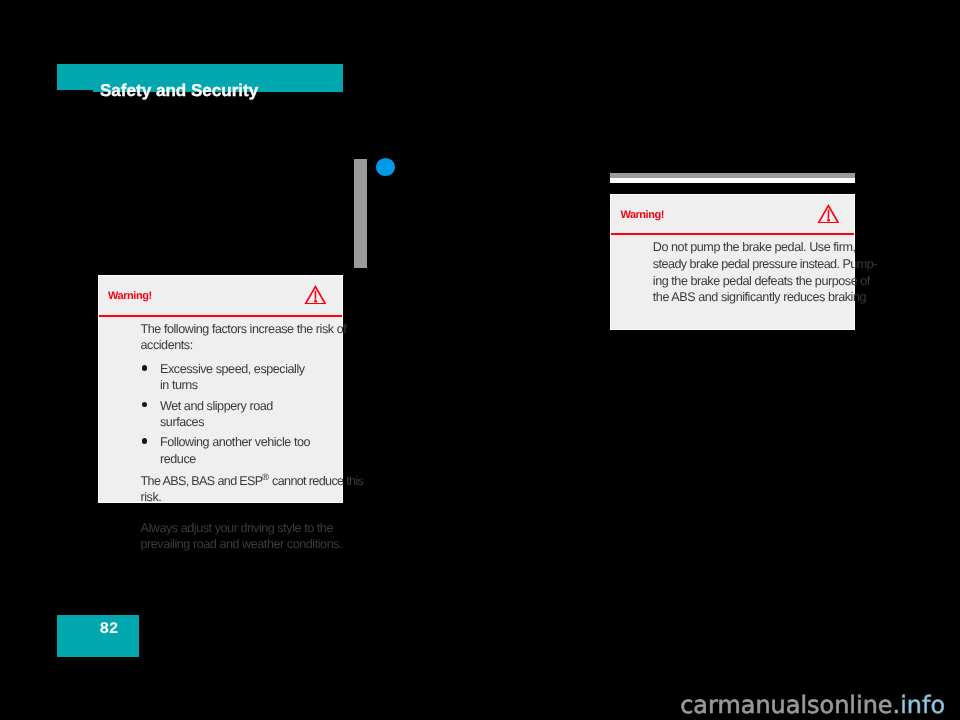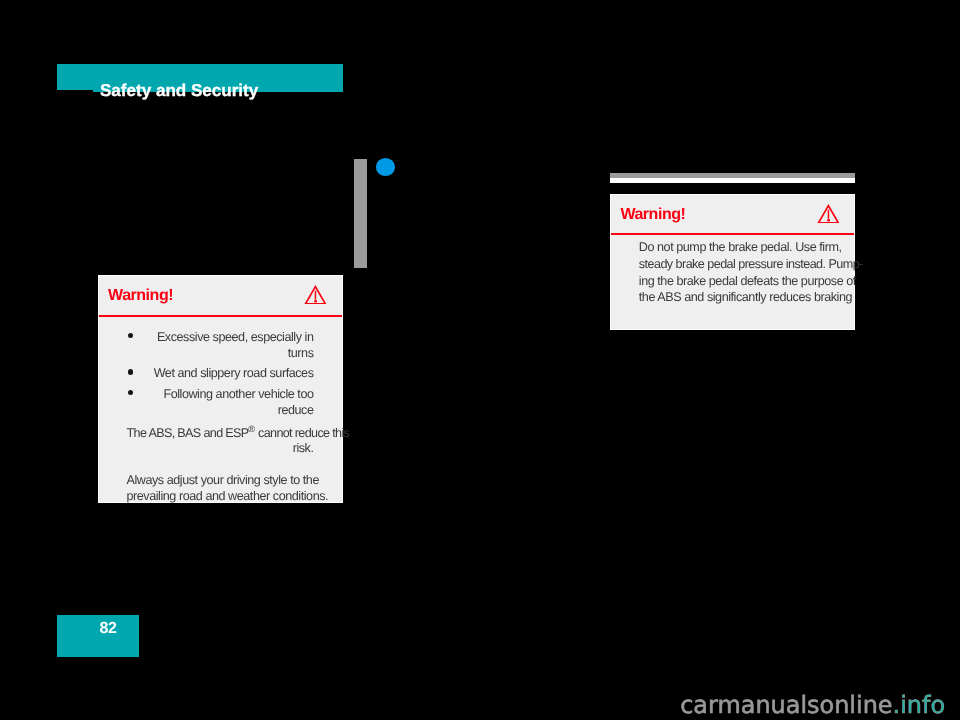--- a/index.html
+++ b/index.html
@@ -14,39 +14,39 @@
   .chapter-tab{position:absolute;left:57.2px;top:63.75px;width:285.4px;height:28px;
     background:#00a7ae;}
   .chapter-tab .notch{position:absolute;left:0;bottom:0;width:35.8px;height:1.5px;background:#000;}
   .chapter-tab .label{position:absolute;left:42.8px;top:6.4px;height:41px;line-height:41px;
     font-size:17.1px;font-weight:bold;color:#ffffff;letter-spacing:-0.02px;white-space:nowrap;
     -webkit-text-stroke:0.32px #ffffff;}
 
   
   .page-tab{position:absolute;left:56.9px;top:614.9px;width:81.9px;height:42.3px;background:#00a7ae;}
   .page-tab .num{position:absolute;left:42.5px;top:-1.5px;height:32px;line-height:32px;
-    font-family:Liberation Sans, sans-serif;font-size:16px;font-weight:bold;color:#ffffff;
+    font-family:Liberation Mono, monospace;font-size:16px;font-weight:bold;color:#ffffff;
     letter-spacing:-0.3px;}
 
   
   .grey-bar{position:absolute;left:353.8px;top:158.9px;width:12.9px;height:109.5px;background:#9b9b9b;}
   .blue-dot{position:absolute;left:376.1px;top:158px;width:19.4px;height:17.6px;border-radius:50%;
     background:#0099e5;}
   .grey-divider{position:absolute;left:610px;top:172.9px;width:244.6px;height:10.1px;}
   .grey-divider .gd-top{position:absolute;left:0;top:0;width:100%;height:5.2px;background:#9b9b9b;}
   .grey-divider .gd-bot{position:absolute;left:0;top:5.2px;width:100%;height:4.5px;background:#ffffff;}
 
   
   .warn{position:absolute;background:#efeff0;border:1px solid #ffffff;box-sizing:border-box;}
   .warn .head{position:relative;height:41px;}
-  .warn .wtitle{position:absolute;left:9.6px;top:13.1px;font-size:16px;font-weight:bold;
+  .warn .wtitle{position:absolute;left:9.6px;top:13.1px;font-size:11px;font-weight:bold;
     color:#fb0112;letter-spacing:-0.47px;line-height:14px;}
   .warn .tri{position:absolute;left:205.8px;top:8.8px;width:22.8px;height:19.7px;line-height:0;}
   .warn .rule{position:absolute;left:0;right:0;top:38.8px;height:2.1px;background:#fb0112;}
-  .warn .body{position:absolute;left:0;right:0;top:45.4px;padding:0 28px;text-align:right;}
+  .warn .body{position:absolute;left:14px;right:0;top:45.4px;padding:0 28px;}
 
   .ln{display:block;white-space:nowrap;}
   .ptext{font-size:12.6px;line-height:16.2px;color:#3b3b3b;letter-spacing:-0.45px;margin:0;}
   .ptext + .ptext{margin-top:15px;}
   .blist{margin:7.7px 0 0 0;padding:0;list-style:none;overflow:hidden;}
   .blist li:last-child{margin-bottom:2.3px;}
   .blist li{position:relative;padding-left:19.5px;font-size:12.6px;line-height:16.2px;
     color:#3b3b3b;letter-spacing:-0.45px;margin-bottom:4.2px;}
   .blist li .bul{position:absolute;left:1.2px;top:4px;width:5.4px;height:5.4px;
     border-radius:50%;background:#161616;font-size:0;line-height:0;}
@@ -57,21 +57,21 @@
   .warn2 .ptext{line-height:16.6px;}
   .warn2 .body{top:44.7px;}
   .warn2 .rule{top:38.2px;}
   .warn1{left:97.5px;top:274.8px;width:245px;height:227.8px;}
   .warn2{left:609.8px;top:193.8px;width:244.9px;height:136.6px;}
 
   
   .watermark{position:absolute;left:680.2px;top:692.7px;font-family:"DejaVu Sans",sans-serif;
     font-size:23.95px;line-height:24px;color:#999999;white-space:nowrap;
     -webkit-text-stroke:0.6px #999999;}
-  .watermark .dot-info{color:#14b8a6;}
+  .watermark .dot-info{color:#7dd3fc;}
 </style>
 </head>
 <body>
 
 <div class="page">
 
   <div class="chapter-tab">
     <span class="label">Safety and Security</span>
     <span class="notch"></span>
   </div>
@@ -89,20 +89,24 @@
       <span class="tri">
         <svg viewBox="0 0 22.8 19.7" width="22.8" height="19.7" aria-hidden="true">
           <path d="M11.40 1.70 L21.33 18.85 L1.47 18.85 Z" fill="none" stroke="#fb0112" stroke-width="1.7" stroke-linejoin="miter"></path>
           <path d="M11.45 5.7 L11.45 14.7" stroke="#fb0112" stroke-width="1.5" stroke-linecap="butt"></path>
           <rect x="10.2" y="15.2" width="2.8" height="2.2" fill="#fb0112"></rect>
         </svg>
       </span>
     </div>
     <div class="rule"></div>
     <div class="body">
+      <p class="ptext">
+          <span class="ln">The following factors increase the risk of</span>
+          <span class="ln">accidents:</span>
+        </p>
       <ul class="blist">
         <li><span class="bul"></span><span>Excessive speed, especially in turns</span></li>
         <li><span class="bul"></span><span>Wet and slippery road surfaces</span></li>
         <li><span class="bul"></span><span>Following another vehicle too reduce</span></li>
       </ul>
       <p class="ptext tm">
           <span class="ln"><span>The ABS, BAS and ESP</span><sup class="reg">®</sup><span> cannot reduce this</span></span>
           <span class="ln">risk.</span>
         </p>
       <p class="ptext">

